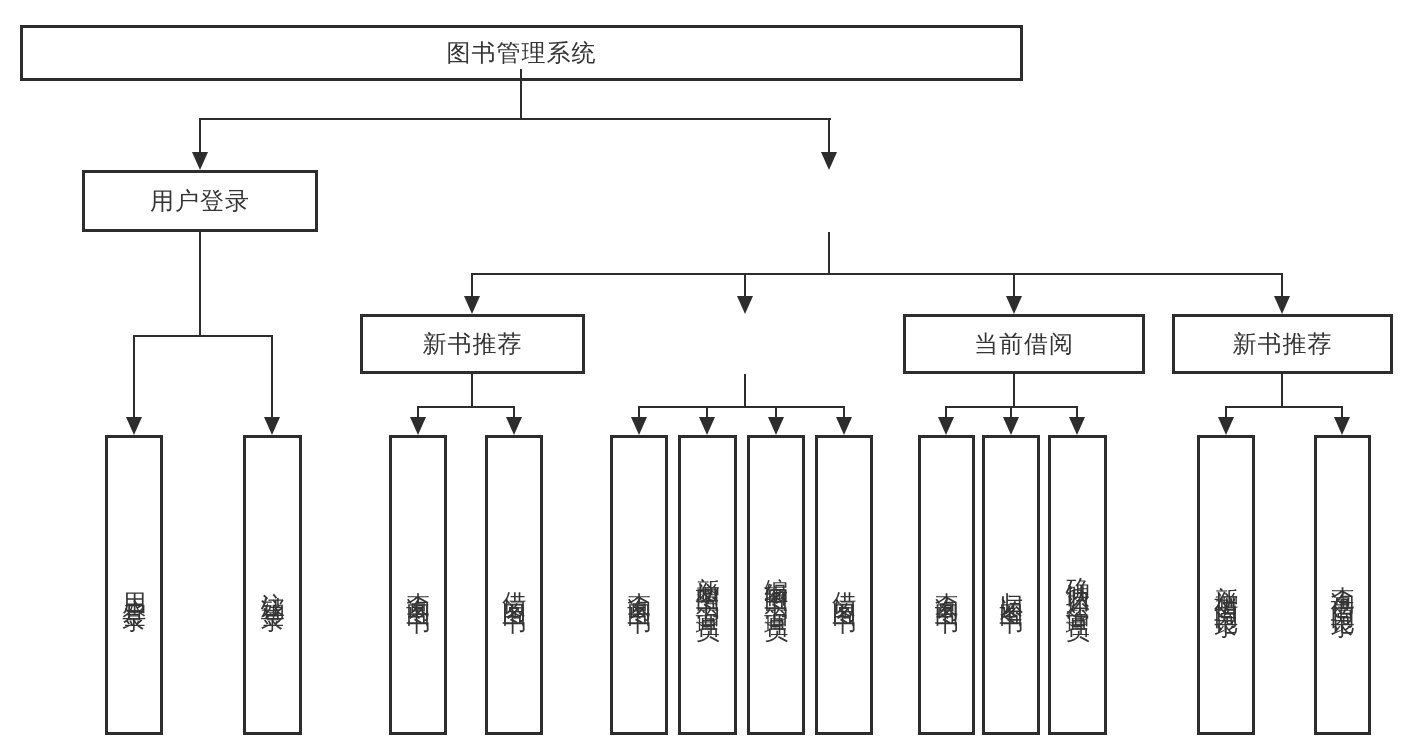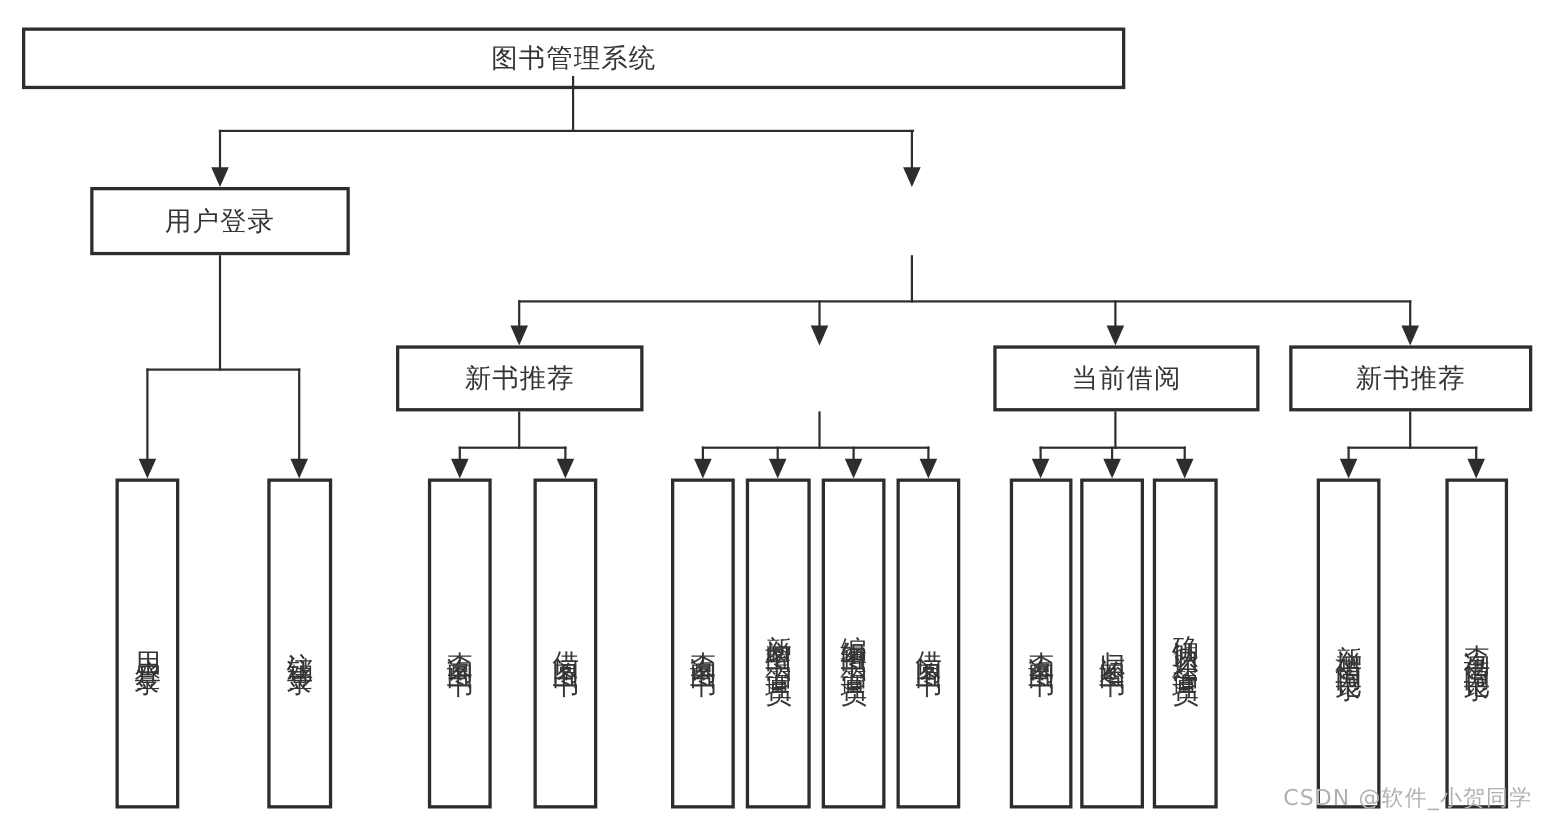--- a/index.html
+++ b/index.html
@@ -141,15 +141,14 @@
     <span class="vtext">确认归还（管理员）</span>
   </div>
 
   <div class="node leaf" style="left:1197px;width:58px">
     <span class="vtext">新增借阅记录</span>
   </div>
   <div class="node leaf" style="left:1314px;width:57px">
     <span class="vtext">查询借阅记录</span>
   </div>
 
-  <div class="watermark">CSDN @软件_小贺同学</div>
 
 </div>
 
 </body></html>

